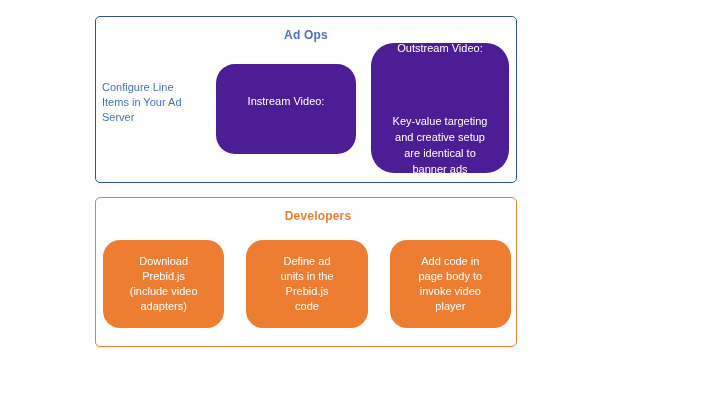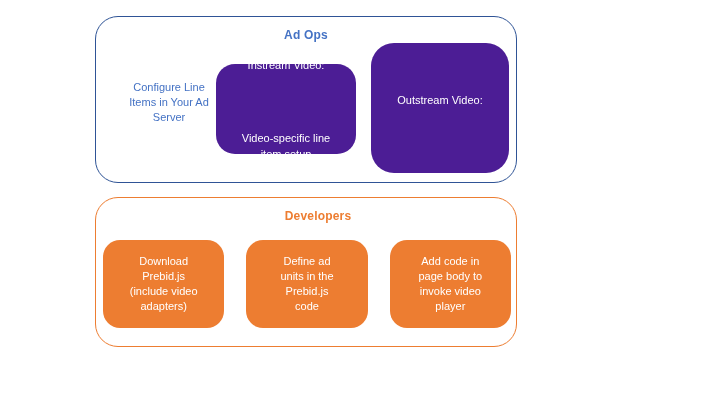--- a/index.html
+++ b/index.html
@@ -8,21 +8,21 @@
     position: relative;
     width: 720px;
     height: 405px;
     background: #ffffff;
     font-family: "Liberation Sans", sans-serif;
     overflow: hidden;
   }
   .group {
     position: absolute;
     background: #ffffff;
-    border-radius: 23px;
+    border-radius: 5px;
   }
   .group-adops {
     left: 95px; top: 16px;
     width: 422px; height: 167px;
     border: 1.6px solid #2F5496;
   }
   .group-developers {
     left: 95px; top: 197px;
     width: 422px; height: 150px;
     border: 1.6px solid #ED7D31;
@@ -35,21 +35,20 @@
     font-size: 12px;
     font-weight: bold;
     letter-spacing: 0.2px;
   }
   .group-adops .group-title { color: #4472C4; }
   .group-developers .group-title { color: #ED7D31; padding-left: 24px; }
   .side-note {
     position: absolute;
     left: 6px; top: 63px;
     width: 134px;
-    text-align: center;
     color: #4472C4;
     font-size: 11px;
     line-height: 15px;
     white-space: pre-line;
   }
   .bluebox {
     position: absolute;
     background: #4c1d95;
     color: #ffffff;
     font-size: 11px;
@@ -105,26 +104,28 @@
 
   <div class="group group-adops">
     <div class="group-title">Ad Ops</div>
 
     <div class="side-note">Configure Line
 Items in Your Ad
 Server</div>
 
     <div class="bluebox bluebox-instream">
       <div class="heading">Instream Video:</div>
-      <div class="body">Video-specific line
-item setup</div>
     </div>
 
     <div class="bluebox bluebox-outstream">
       <div class="heading">Outstream Video:</div>
+      <div class="body">Key-value targeting
+and creative setup
+are identical to
+banner ads</div>
     </div>
   </div>
 
   <div class="group group-developers">
     <div class="group-title">Developers</div>
 
     <div class="steps-row">
       <div class="step">Download
 Prebid.js
 (include video

